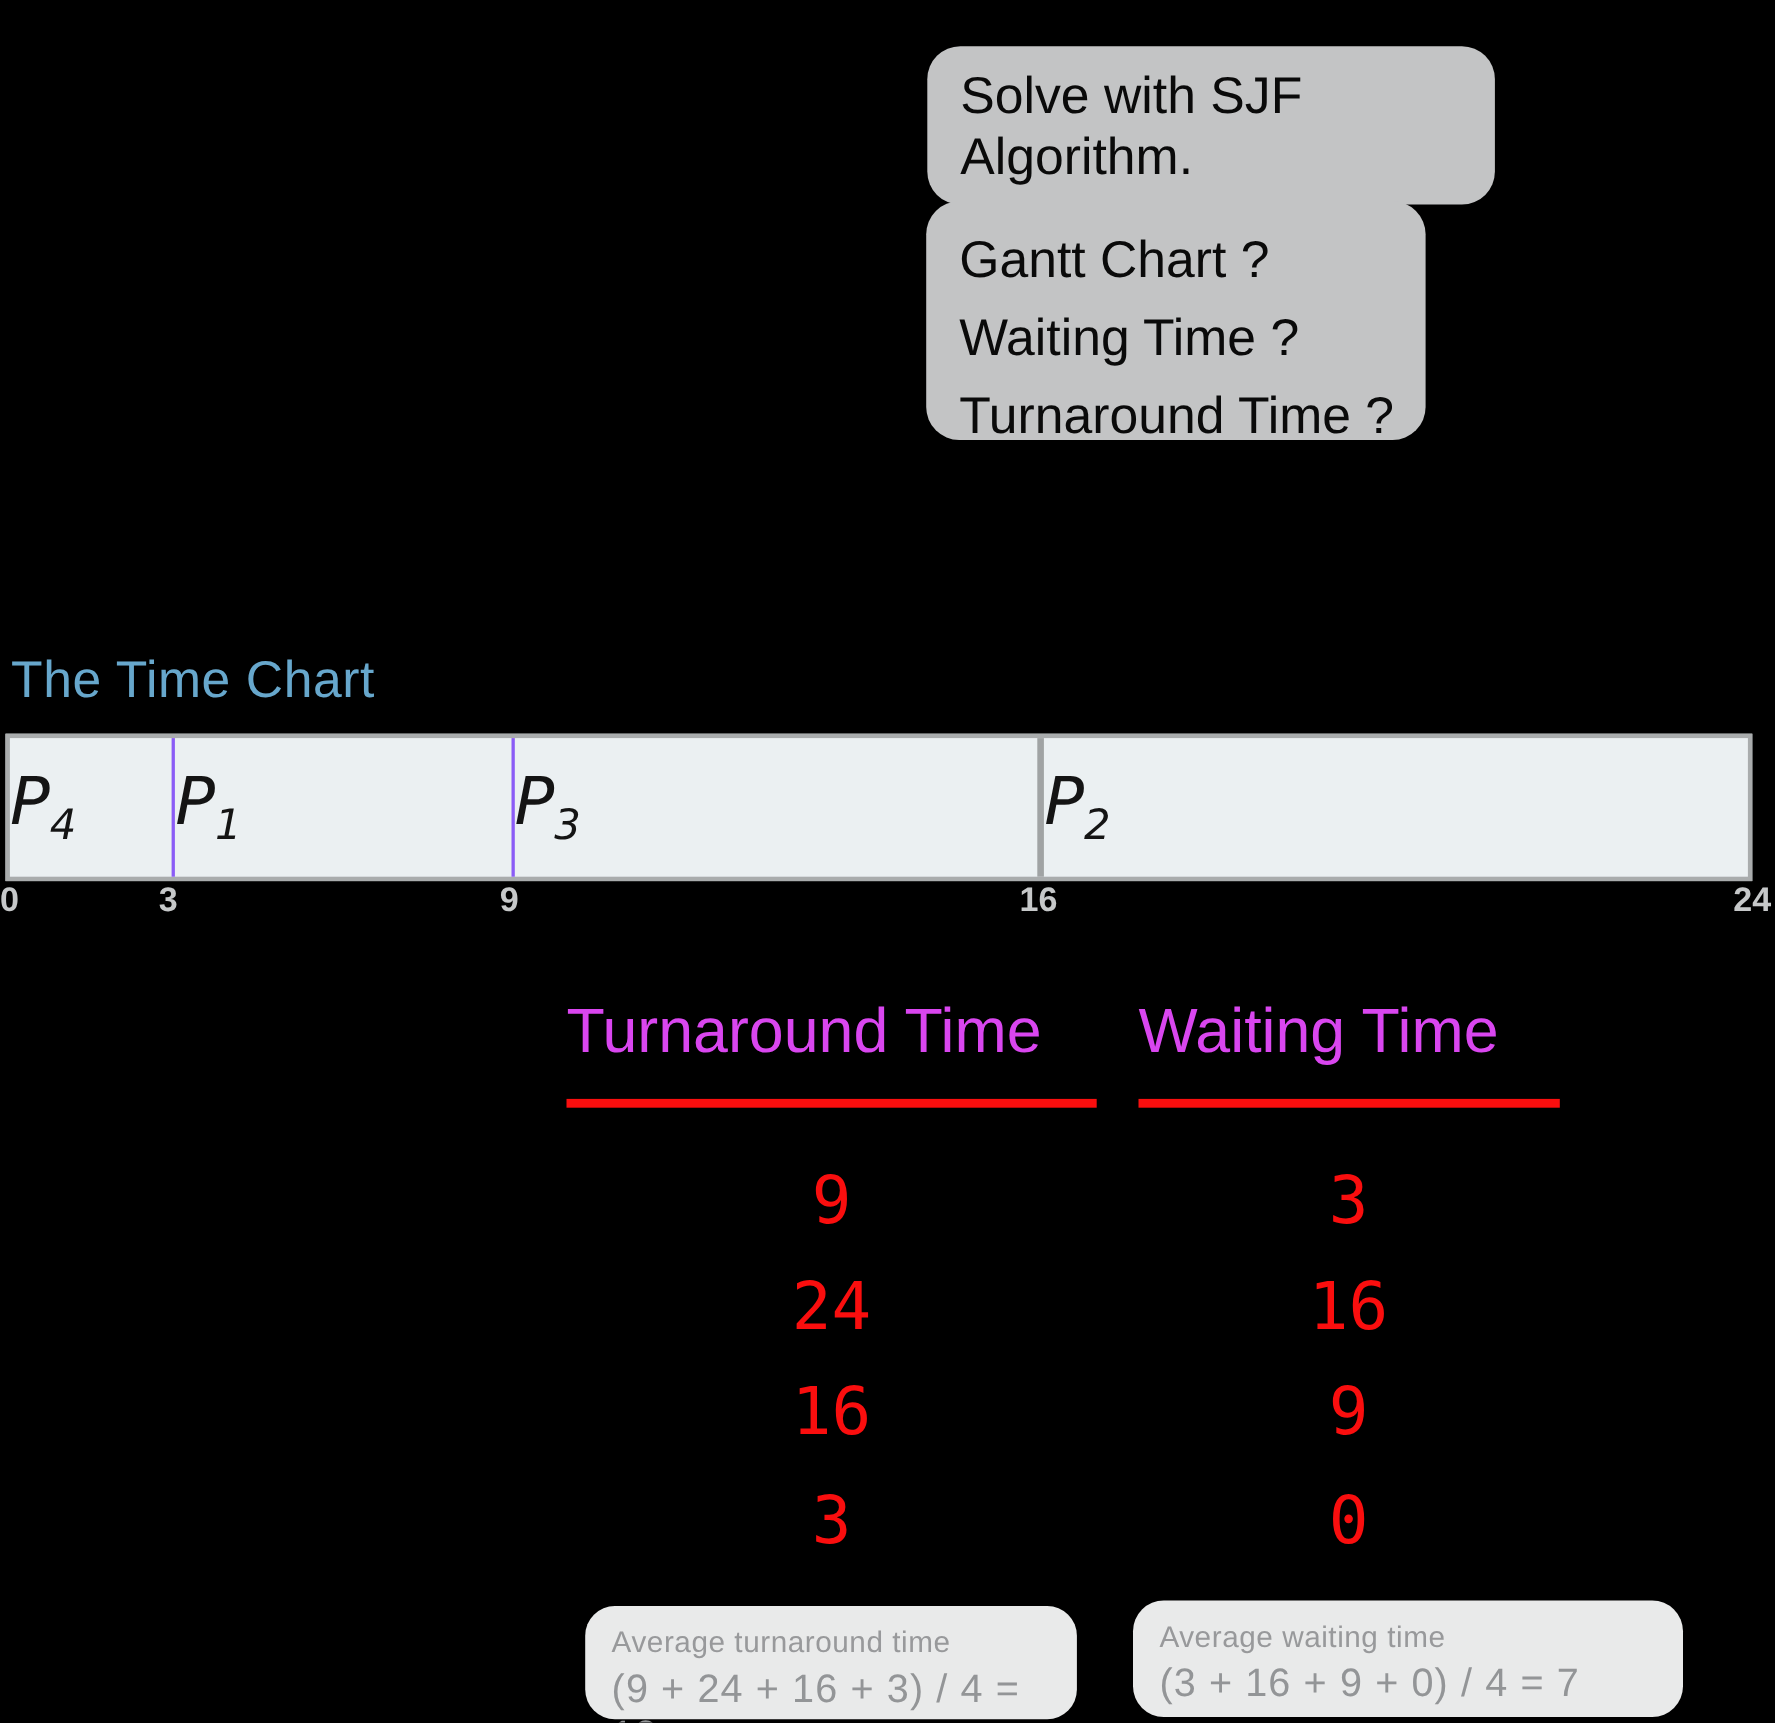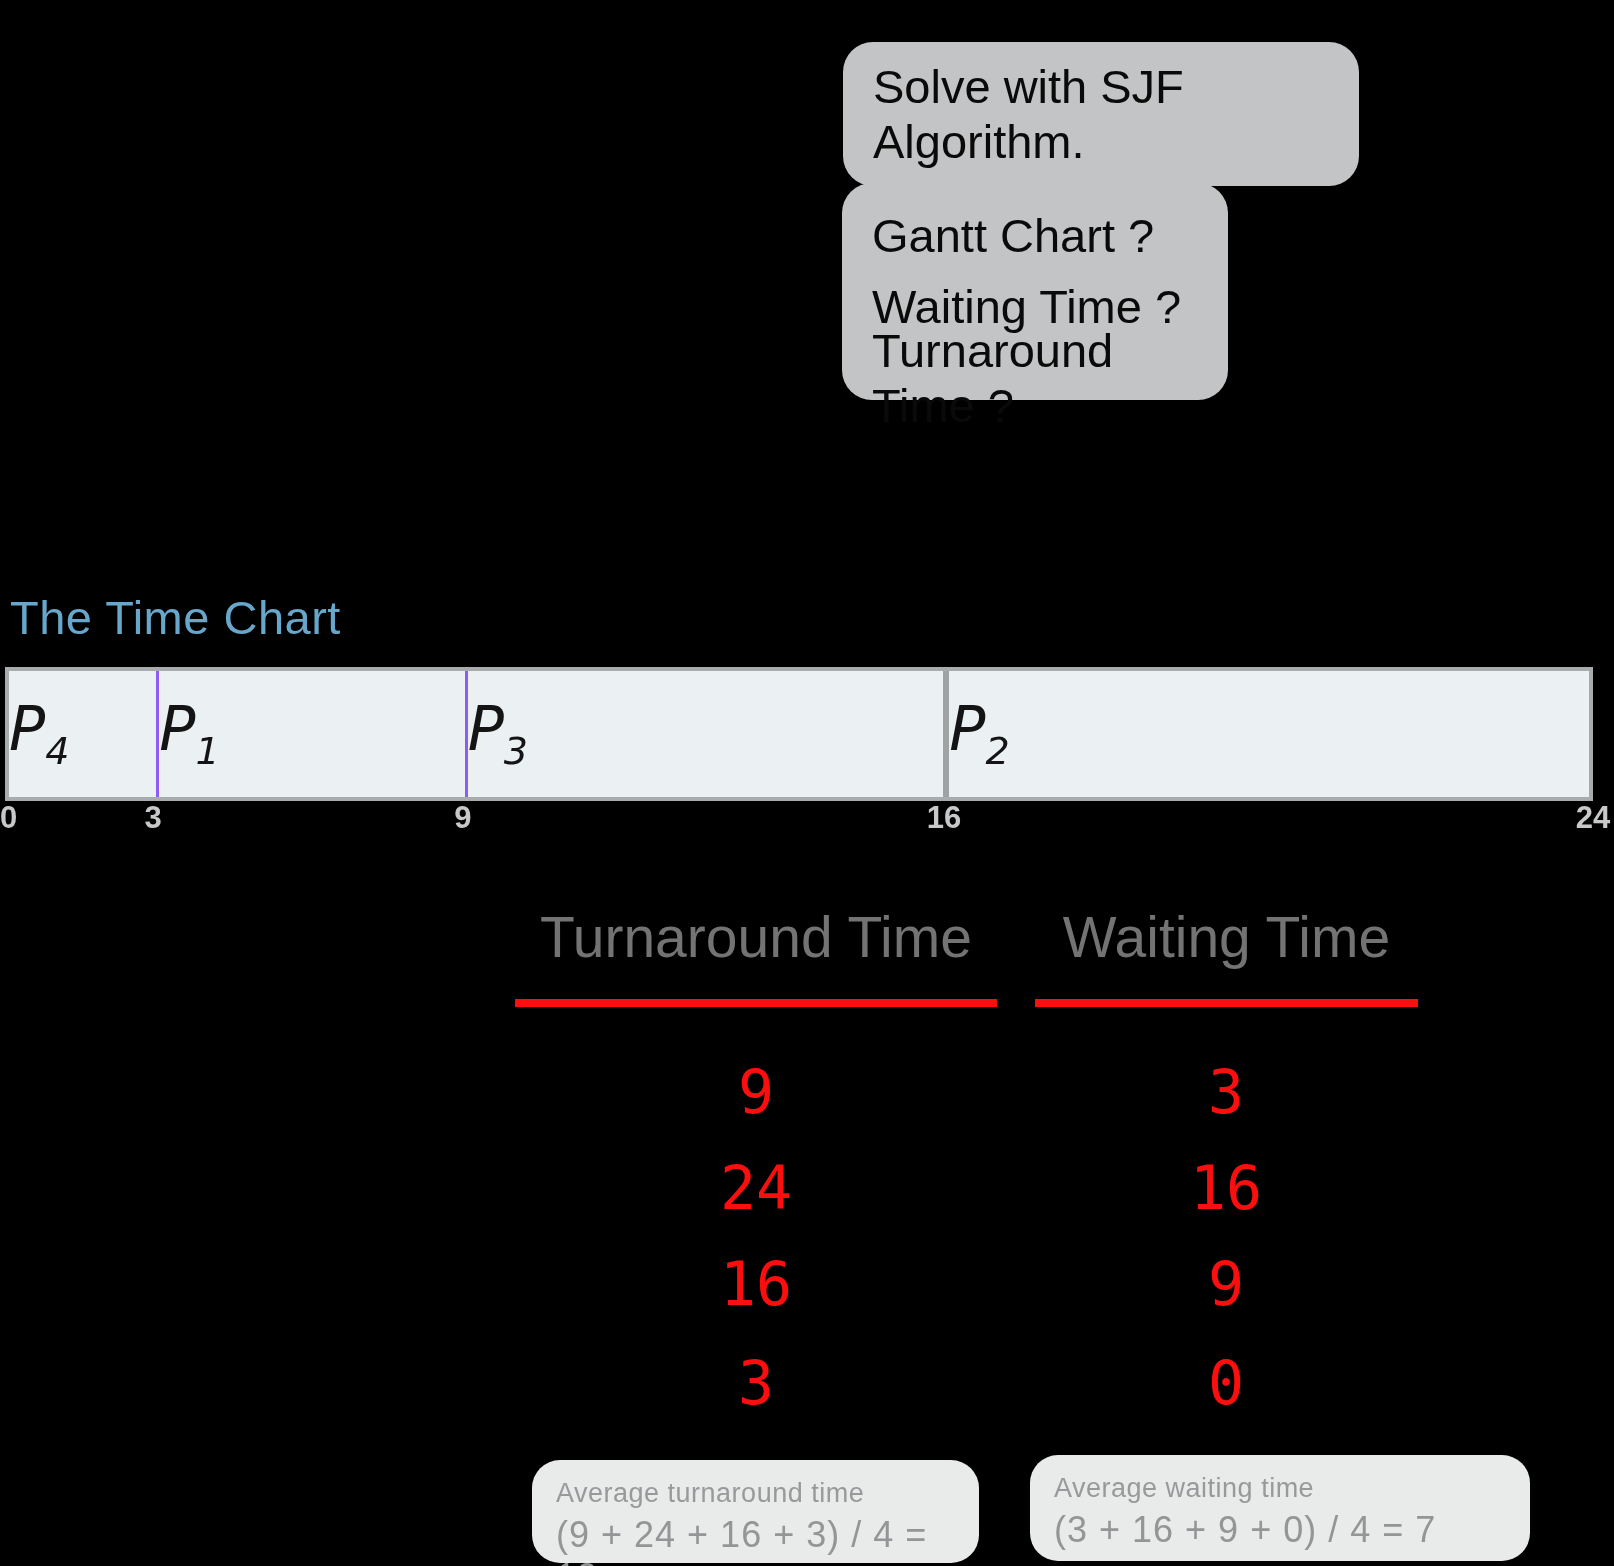--- a/index.html
+++ b/index.html
@@ -18,21 +18,21 @@
     color:#0a0a0a;
     box-sizing:border-box;
   }
   .bubble-solve{
     left:843px;top:42px;width:516px;height:144px;
     font-size:47px;
     display:flex;align-items:center;
     padding-left:30px;
   }
   .bubble-questions{
-    left:842px;top:183px;width:386px;height:217px;
+    left:842px;top:183px;width:454px;height:217px;
     font-size:47px;
     padding:17px 0 0 30px;
   }
   .bubble-questions .line{height:71px;display:flex;align-items:center;}
 
   
   .gantt-title{
     position:absolute;left:10px;top:590px;
     font-size:47px;font-weight:500;letter-spacing:.5px;
     color:#67A7CC;
@@ -71,22 +71,21 @@
   .tick.first{left:-5px;transform:none;}
   .tick.t3{left:9.32%;}
   .tick.t9{left:28.84%;}
   .tick.t16{left:59.13%;}
   .tick.last{left:100%;}
 
   
   .res-header{
     position:absolute;top:903px;
     font-size:57px;font-weight:500;
-    color:#737373;
-    text-align:center;
+    color:#d946ef;
     line-height:1.2;
   }
   .res-header.turnaround{left:515px;width:482px;}
   .res-header.waiting{left:1035px;width:383px;}
   .res-underline{
     position:absolute;top:999px;height:8px;background:#FA0E0E;
   }
   .res-underline.turnaround{left:515px;width:482px;}
   .res-underline.waiting{left:1035px;width:383px;}
 
@@ -106,21 +105,21 @@
   .row4{top:1353px;}
 
   
   .avg-bubble{
     position:absolute;
     background:#E9EAEA;
     border-radius:28px;
     box-sizing:border-box;
     padding:18px 0 0 24px;
   }
-  .avg-bubble.turnaround{left:532px;top:1460px;width:447px;height:103px;}
+  .avg-bubble.turnaround{left:532px;top:1460px;width:447px;height:103px;border-radius:27px;}
   .avg-bubble.waiting{left:1030px;top:1455px;width:500px;height:106px;}
   .avg-title{font-size:27px;color:#98999B;letter-spacing:.5px;}
   .avg-formula{font-size:36px;color:#939597;margin-top:5px;letter-spacing:1px;}
 </style>
 </head>
 <body>
 
 <div class="bubble bubble-solve">
   <span>Solve with SJF Algorithm.</span>
 </div>

